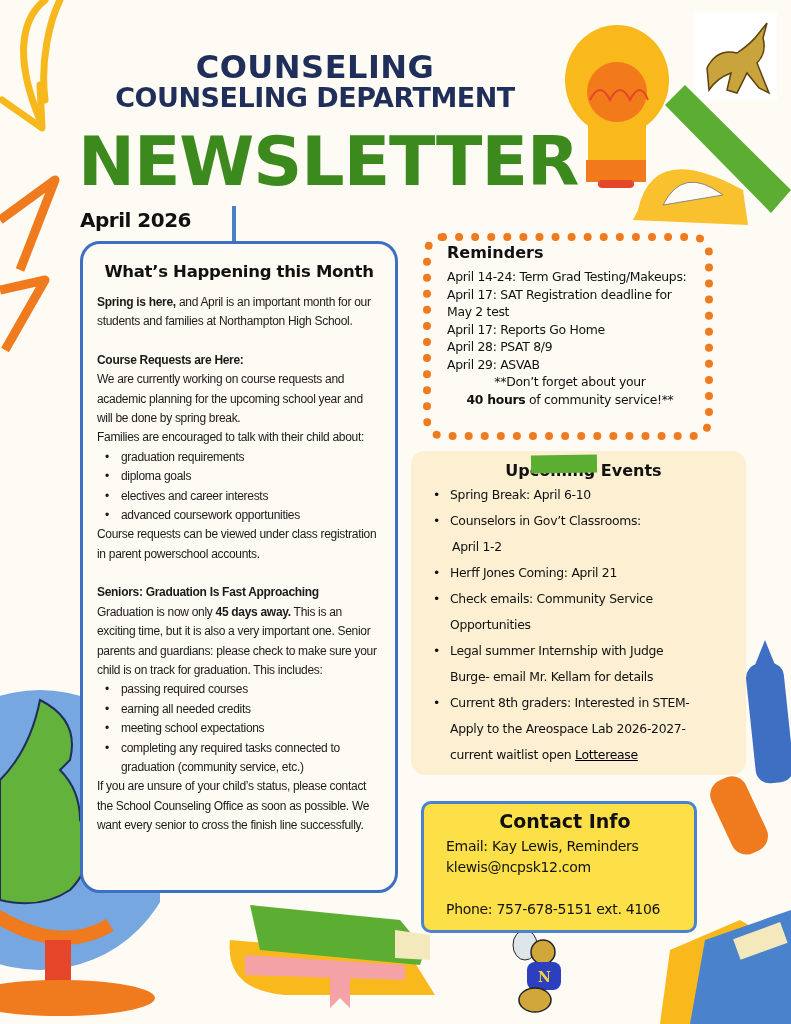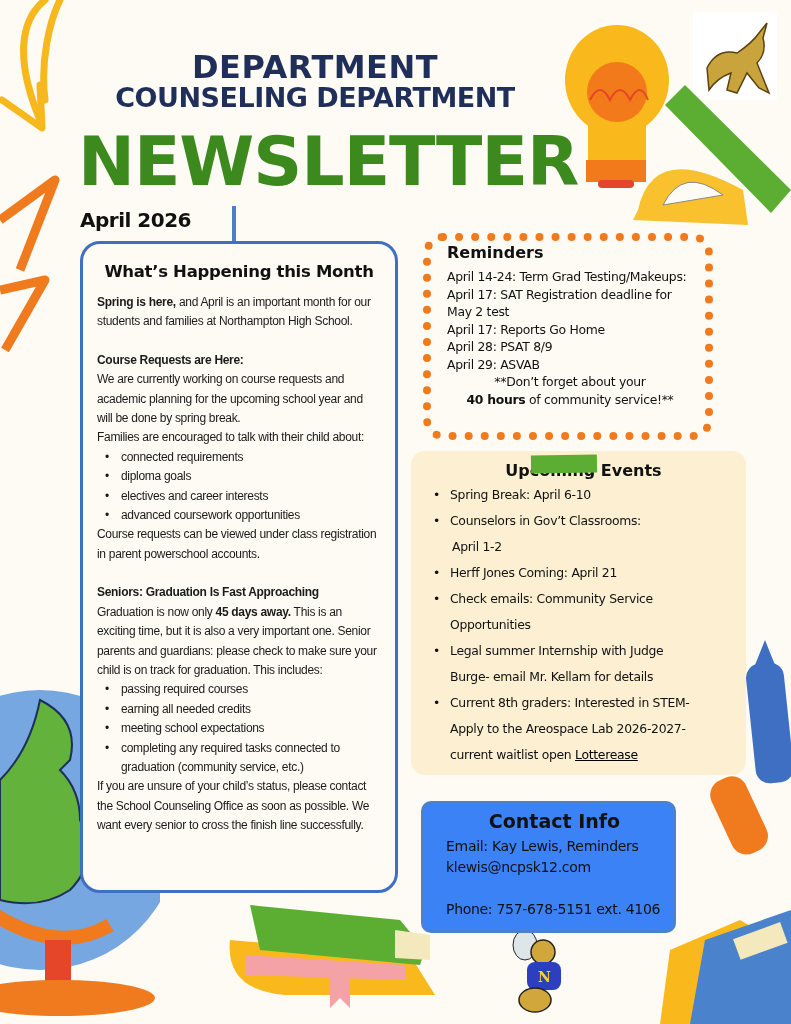--- a/index.html
+++ b/index.html
@@ -35,21 +35,21 @@
   .events { left: 411px; top: 451px; width: 335px; height: 324px; background: #fdf0d2; border-radius: 14px; padding: 10px 10px 0 20px; }
   .events h3 { text-align: center; font-size: 16px; font-weight: 700; font-family: "DejaVu Sans", sans-serif; margin-bottom: 2px; }
   .events ul { list-style: none; }
   .events li { position: relative; padding-left: 19px; font-size: 12.4px; line-height: 26px; font-family: "DejaVu Sans", sans-serif; letter-spacing: -0.3px; }
   .events li::before { content: "•"; position: absolute; left: 2px; top: 0; }
   .events li.cont::before { content: ""; }
   .events li.cont { padding-left: 21px; }
   .events a { color: #000000; text-decoration: underline; }
 
   
-  .contact { left: 421px; top: 801px; width: 255px; height: 132px; border: 3px solid #4a82cc; border-radius: 10px; background: #3b82f6; padding: 6px 10px 0 22px; }
+  .contact { left: 421px; top: 801px; width: 276px; height: 132px; border: 3px solid #4a82cc; border-radius: 10px; background: #fde047; padding: 6px 10px 0 22px; }
   .contact h3 { text-align: center; font-size: 19px; font-weight: 700; font-family: "DejaVu Sans", sans-serif; margin-bottom: 4px; }
   .contact p { font-size: 14px; line-height: 21px; font-family: "DejaVu Sans", sans-serif; letter-spacing: -0.3px; }
 </style>
 </head>
 <body>
 
 <svg class="abs" style="left:0;top:0" width="110" height="140" viewBox="0 0 110 140">
   <path d="M60 0 C50 20 40 60 45 100 M45 0 C20 20 15 60 40 120" fill="none" stroke="#f7b81e" stroke-width="7" stroke-linecap="round"></path>
   <path d="M2 100 L42 128 L40 85" fill="none" stroke="#f7b81e" stroke-width="7" stroke-linecap="round" stroke-linejoin="round"></path>
 </svg>
@@ -102,36 +102,36 @@
   <polygon points="105,70 125,70 125,108 115,98 105,108" fill="#f4a2a6"></polygon>
 </svg>
 <svg class="abs" style="left:505px;top:930px" width="75" height="85" viewBox="0 0 75 85">
   <ellipse cx="20" cy="15" rx="12" ry="15" fill="#dfe6ea" stroke="#222" stroke-width="1"></ellipse>
   <circle cx="38" cy="22" r="12" fill="#d1a63a" stroke="#222" stroke-width="1.5"></circle>
   <rect x="22" y="32" width="34" height="28" rx="8" fill="#2b3fbf"></rect>
   <text x="33" y="52" font-size="14" font-weight="700" fill="#f4d23a" font-family="DejaVu Serif, serif">N</text>
   <ellipse cx="30" cy="70" rx="16" ry="12" fill="#d1a63a" stroke="#222" stroke-width="1.5"></ellipse>
 </svg>
 
-<div class="abs title1">DEPARTMENT</div>
+<div class="abs title1">COUNSELING</div>
 <div class="abs title2">COUNSELING DEPARTMENT</div>
 <div class="abs title3">NEWSLETTER</div>
 <div class="abs month">April 2026</div>
 <div class="abs vline"></div>
 
 <div class="abs leftbox">
   <h2>What’s Happening this Month</h2>
   <div class="body-serif">
     <p><b>Spring is here,</b><span> and April is an important month for our students and families at Northampton High School.</span></p>
     <div class="gap"></div>
     <p><b>Course Requests are Here:</b></p>
     <p>We are currently working on course requests and academic planning for the upcoming school year and will be done by spring break.</p>
     <p>Families are encouraged to talk with their child about:</p>
     <ul>
-      <li>connected requirements</li>
+      <li>graduation requirements</li>
       <li>diploma goals</li>
       <li>electives and career interests</li>
       <li>advanced coursework opportunities</li>
     </ul>
     <p>Course requests can be viewed under class registration in parent powerschool accounts.</p>
     <div class="gap"></div>
     <p><b>Seniors: Graduation Is Fast Approaching</b></p>
     <p><span>Graduation is now only </span><b>45 days away.</b><span> This is an exciting time, but it is also a very important one. Senior parents and guardians: please check to make sure your child is on track for graduation. This includes:</span></p>
     <ul>
       <li>passing required courses</li>

